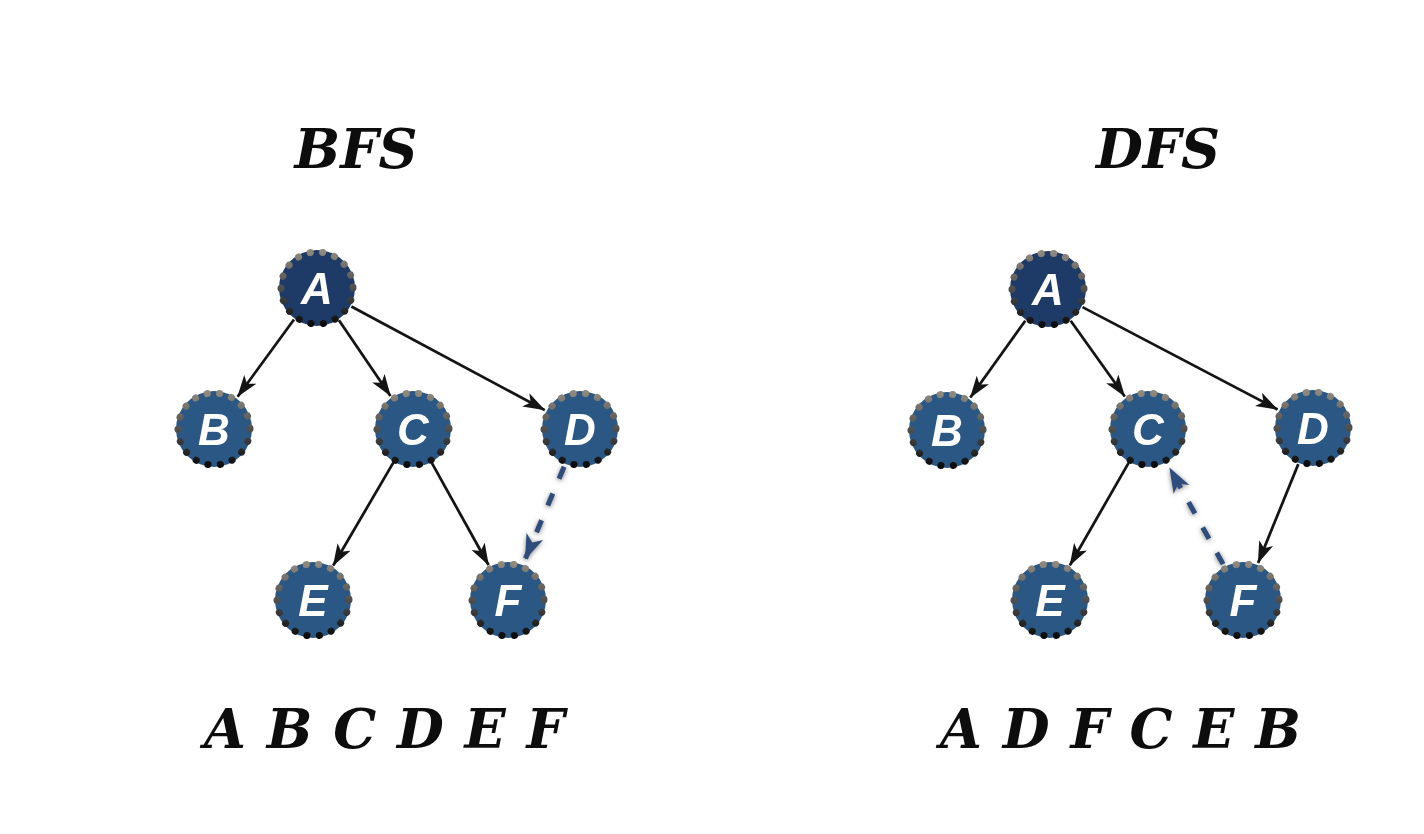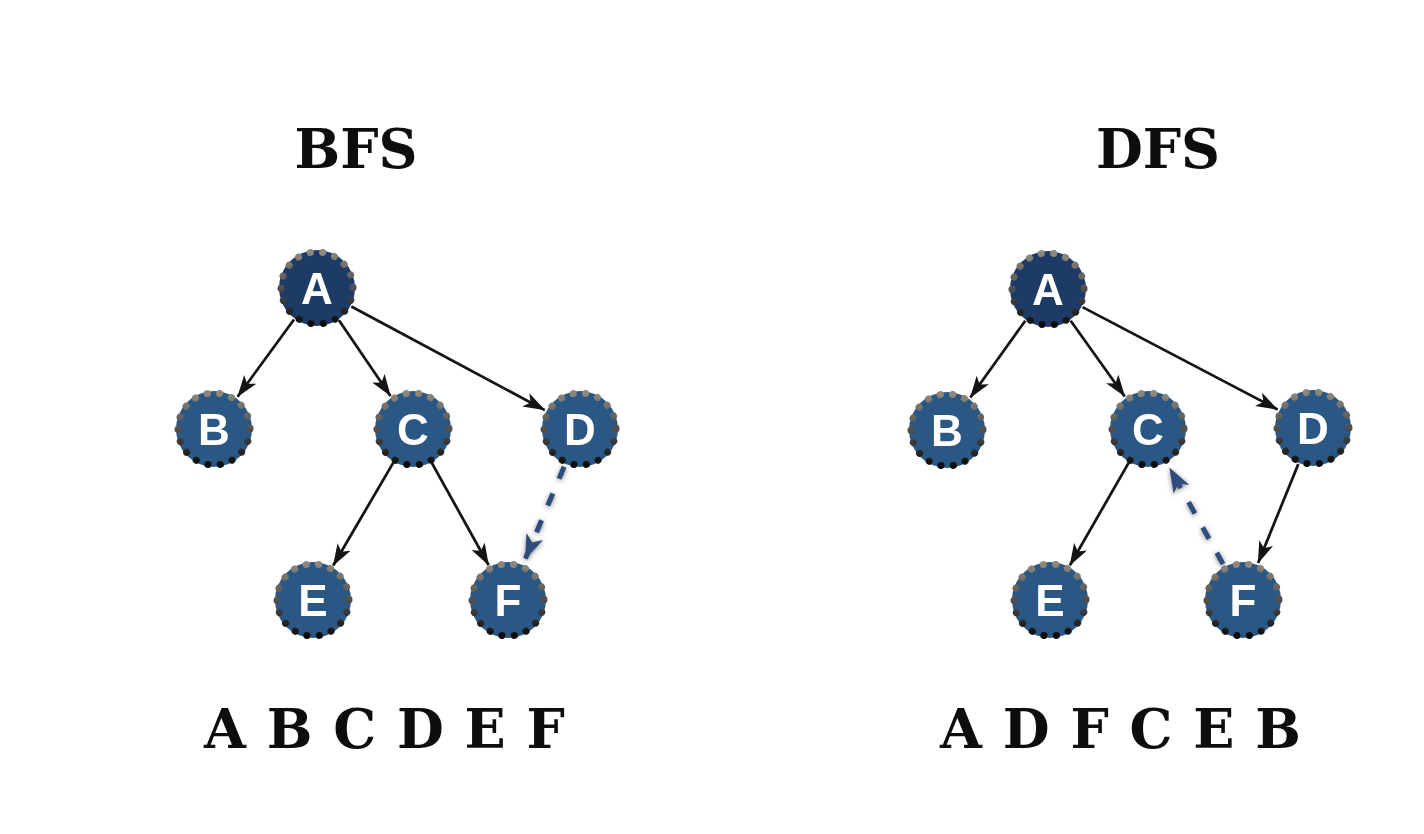--- a/index.html
+++ b/index.html
@@ -6,20 +6,21 @@
     margin: 0;
     padding: 0;
     background: #ffffff;
   }
   .canvas {
     position: relative;
     width: 1424px;
     height: 791px;
     background: var(--bg, #ffffff);
     overflow: hidden;
+    font-style: italic;
   }
   svg { display: block; }
   .panel-title {
     font-family: "DejaVu Serif", serif;
     font-weight: 700;
     font-size: 54px;
     fill: var(--ink, #0d0d0d);
     text-anchor: middle;
   }
   .order-label {

